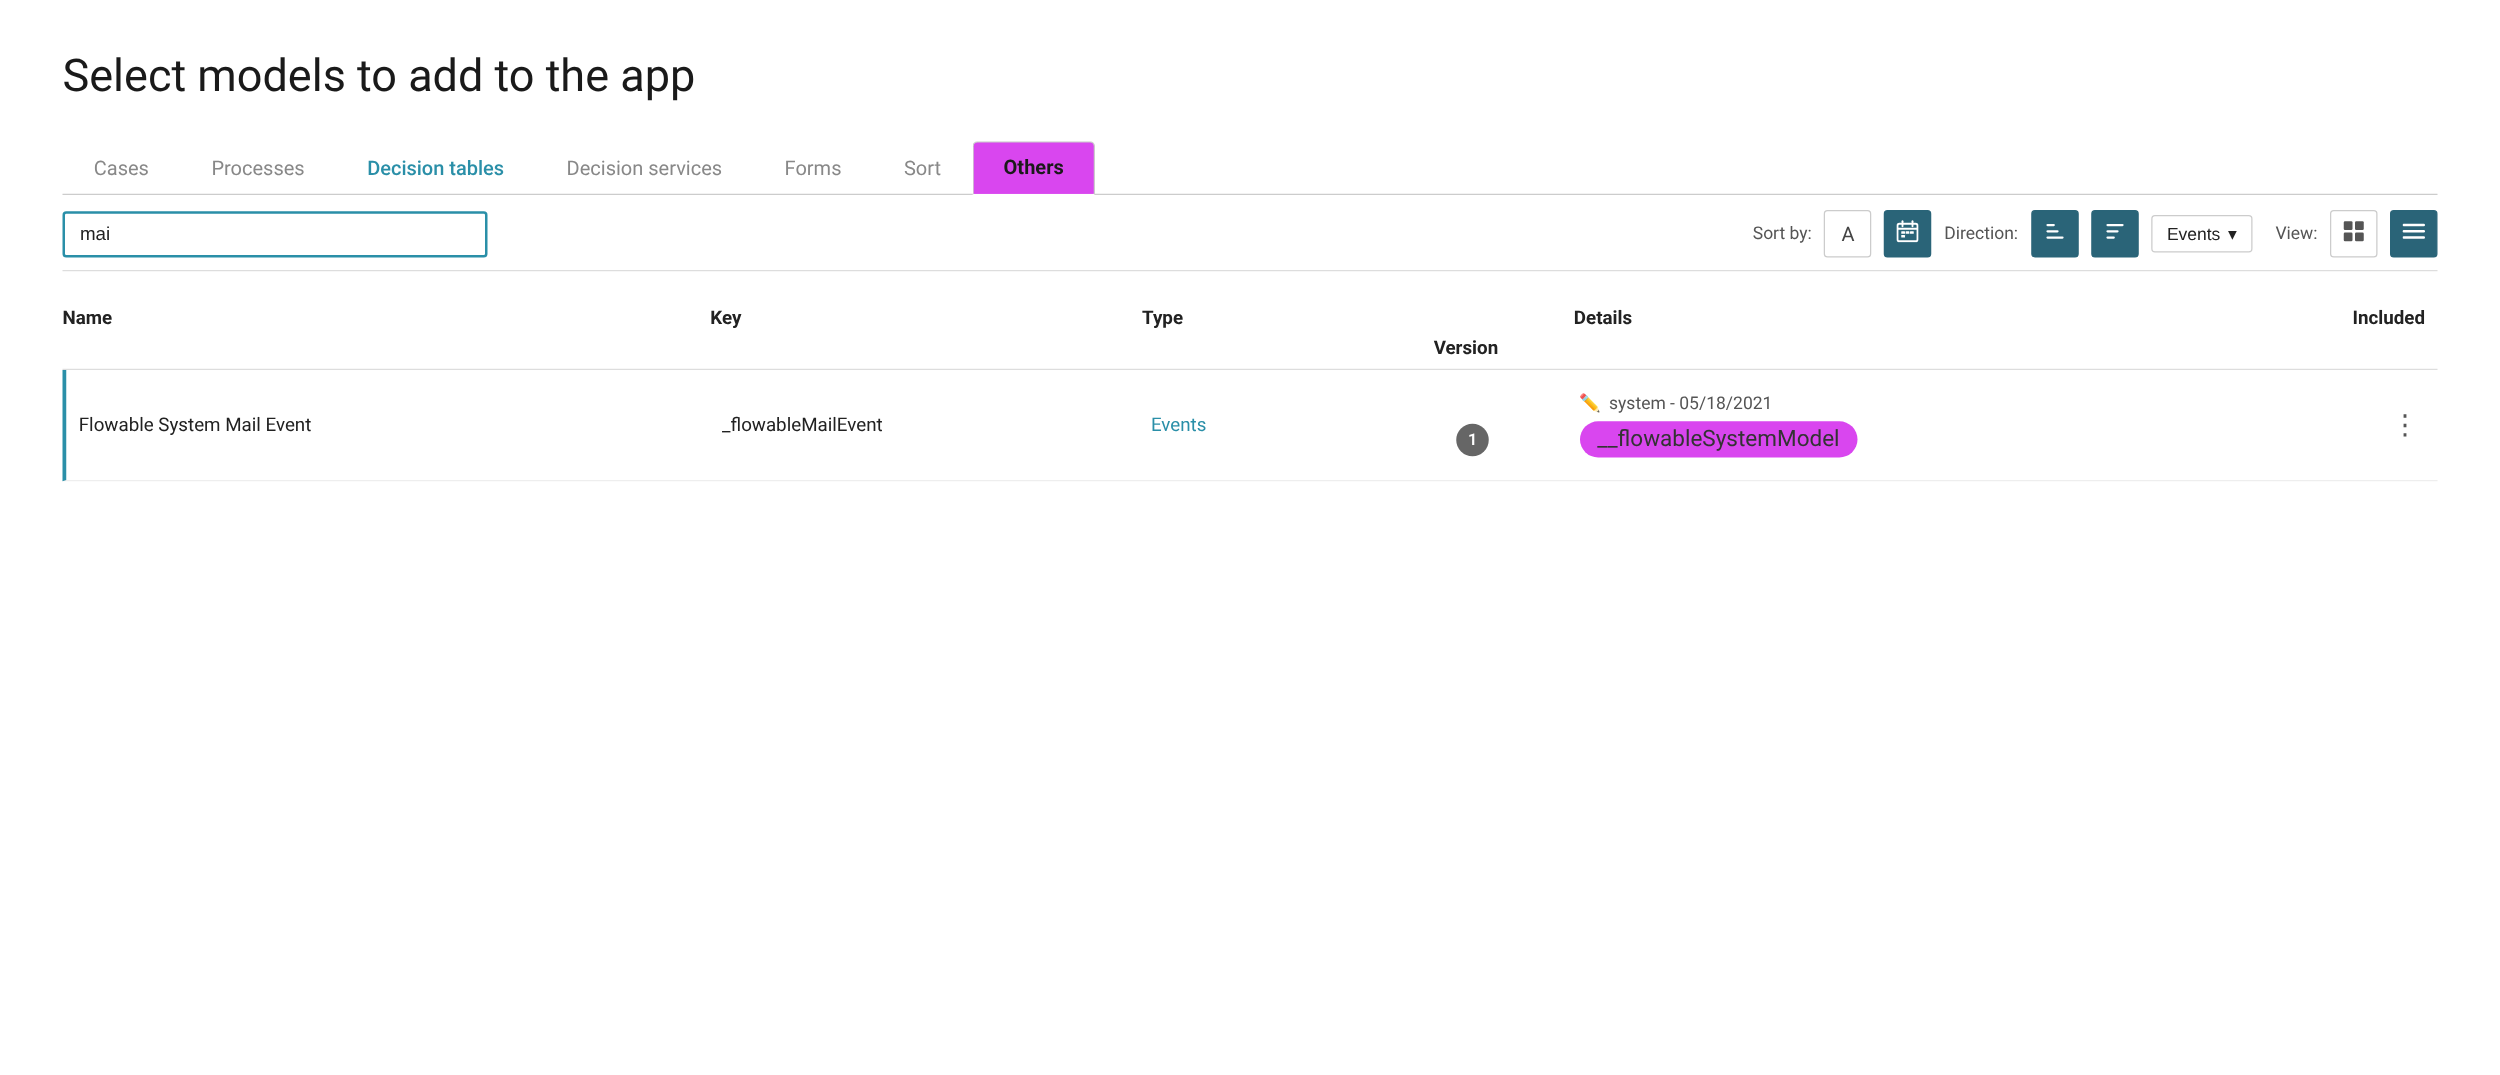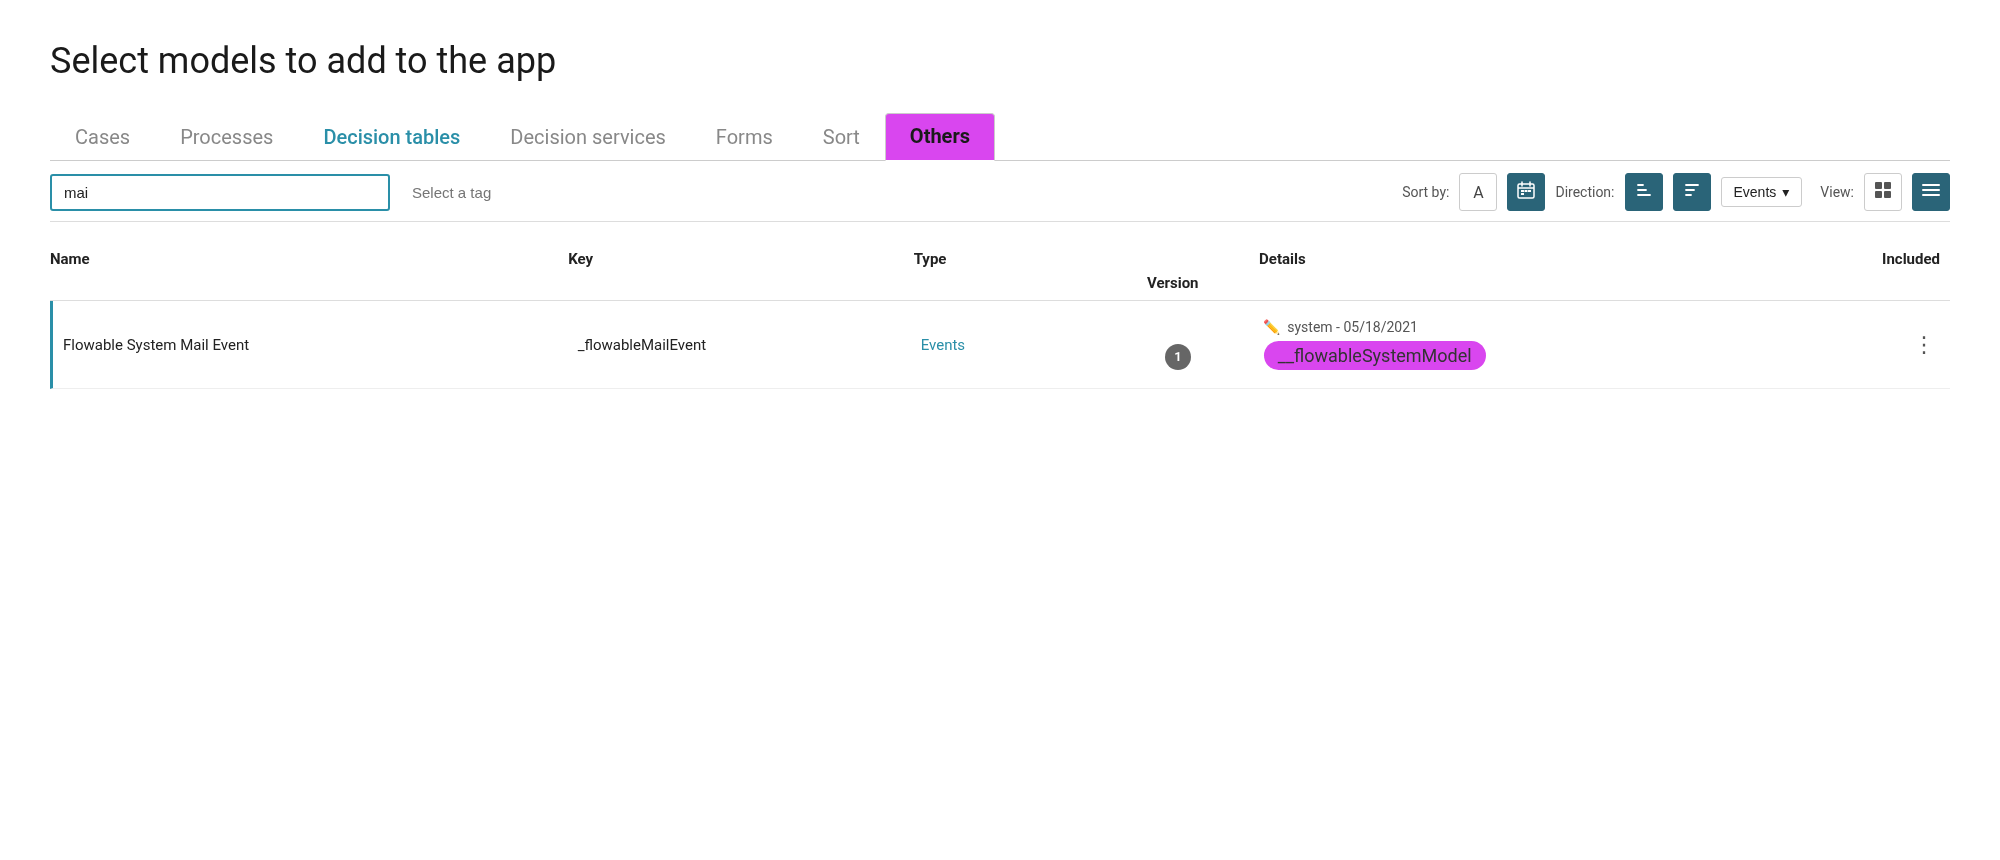--- a/index.html
+++ b/index.html
@@ -20,21 +20,21 @@
 
     
     .tabs {
       display: flex;
       align-items: flex-end;
       border-bottom: 1px solid #ccc;
       margin-bottom: 0;
     }
     .tab {
       padding: 10px 24px 12px;
-      font-size: 20px;
+      font-size: 16px;
       color: #888;
       cursor: pointer;
       border: 1px solid transparent;
       border-bottom: none;
       background: transparent;
       position: relative;
       bottom: -1px;
       text-align: right;
     }
     .tab.active-blue {
@@ -221,21 +221,20 @@
   <div class="tab">Processes</div>
   <div class="tab active-blue">Decision tables</div>
   <div class="tab">Decision services</div>
   <div class="tab">Forms</div>
   <div class="tab">Sort</div>
   <div class="tab active-tab">Others</div>
 </div>
 
 <div class="toolbar">
   <input type="text" class="search-input" value="mai" style="">
-  <input type="text" class="tag-select" placeholder="Select a tag" readonly="" style="">
   <div class="spacer"></div>
 
   <span class="sort-label">Sort by:</span>
 
   <div class="icon-btn">
     <span>A</span>
   </div>
 
   <div class="icon-btn active">
     <span>

